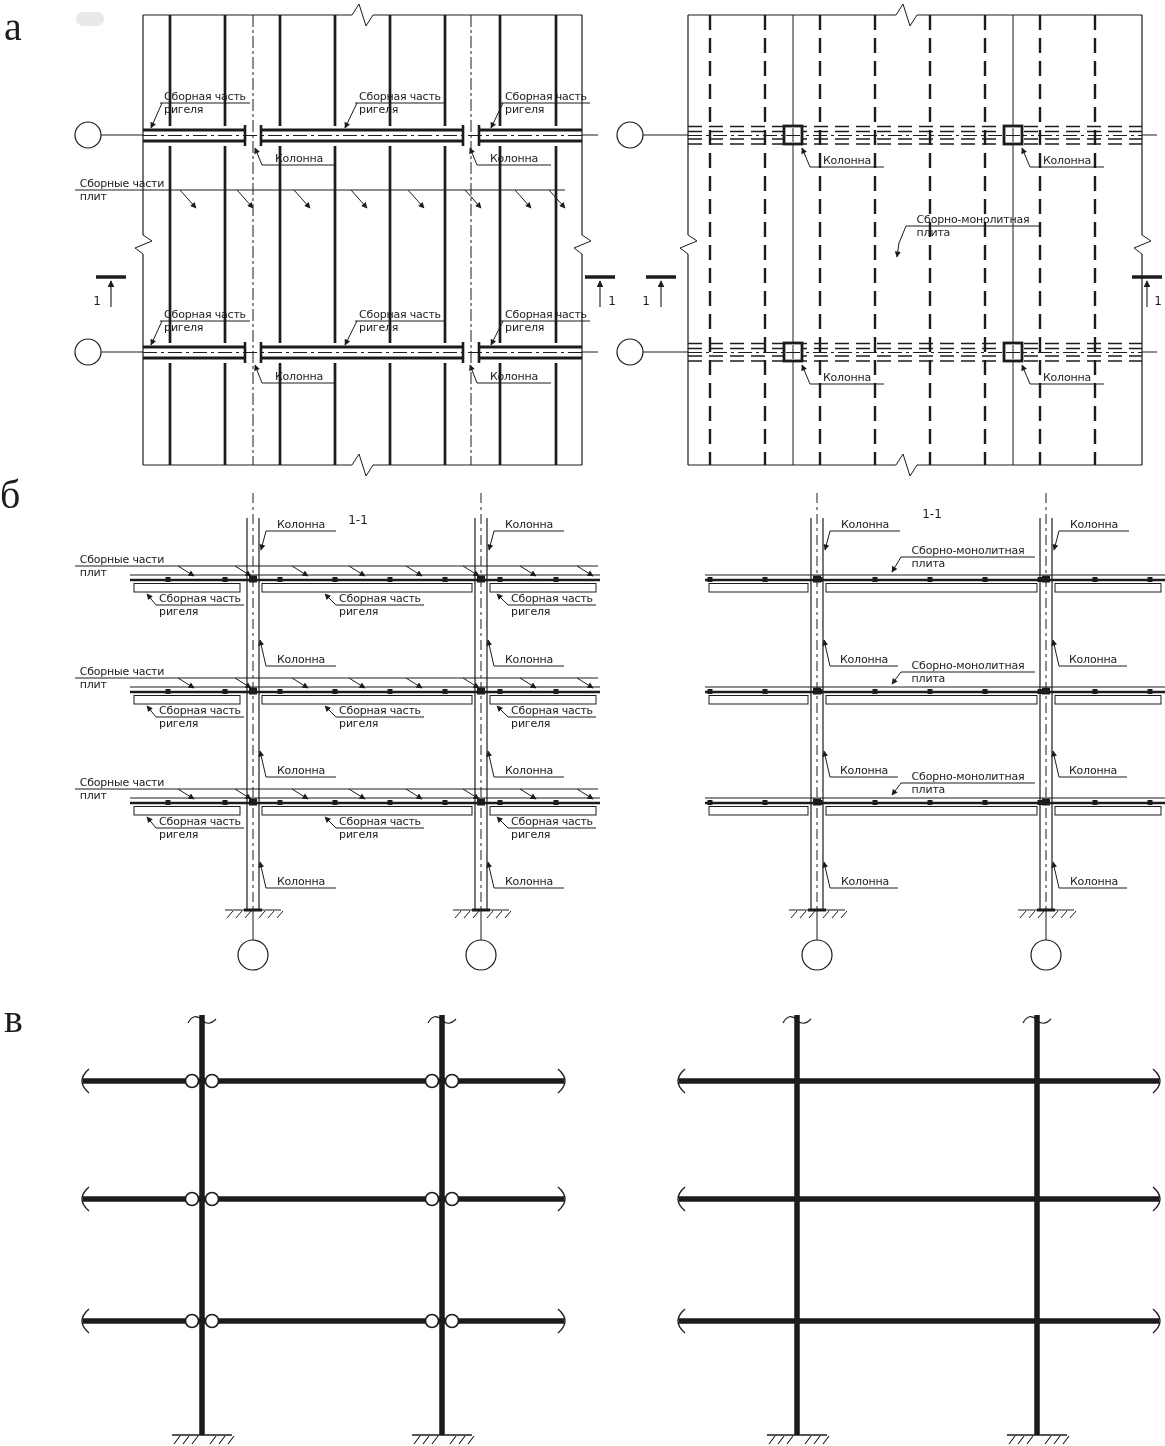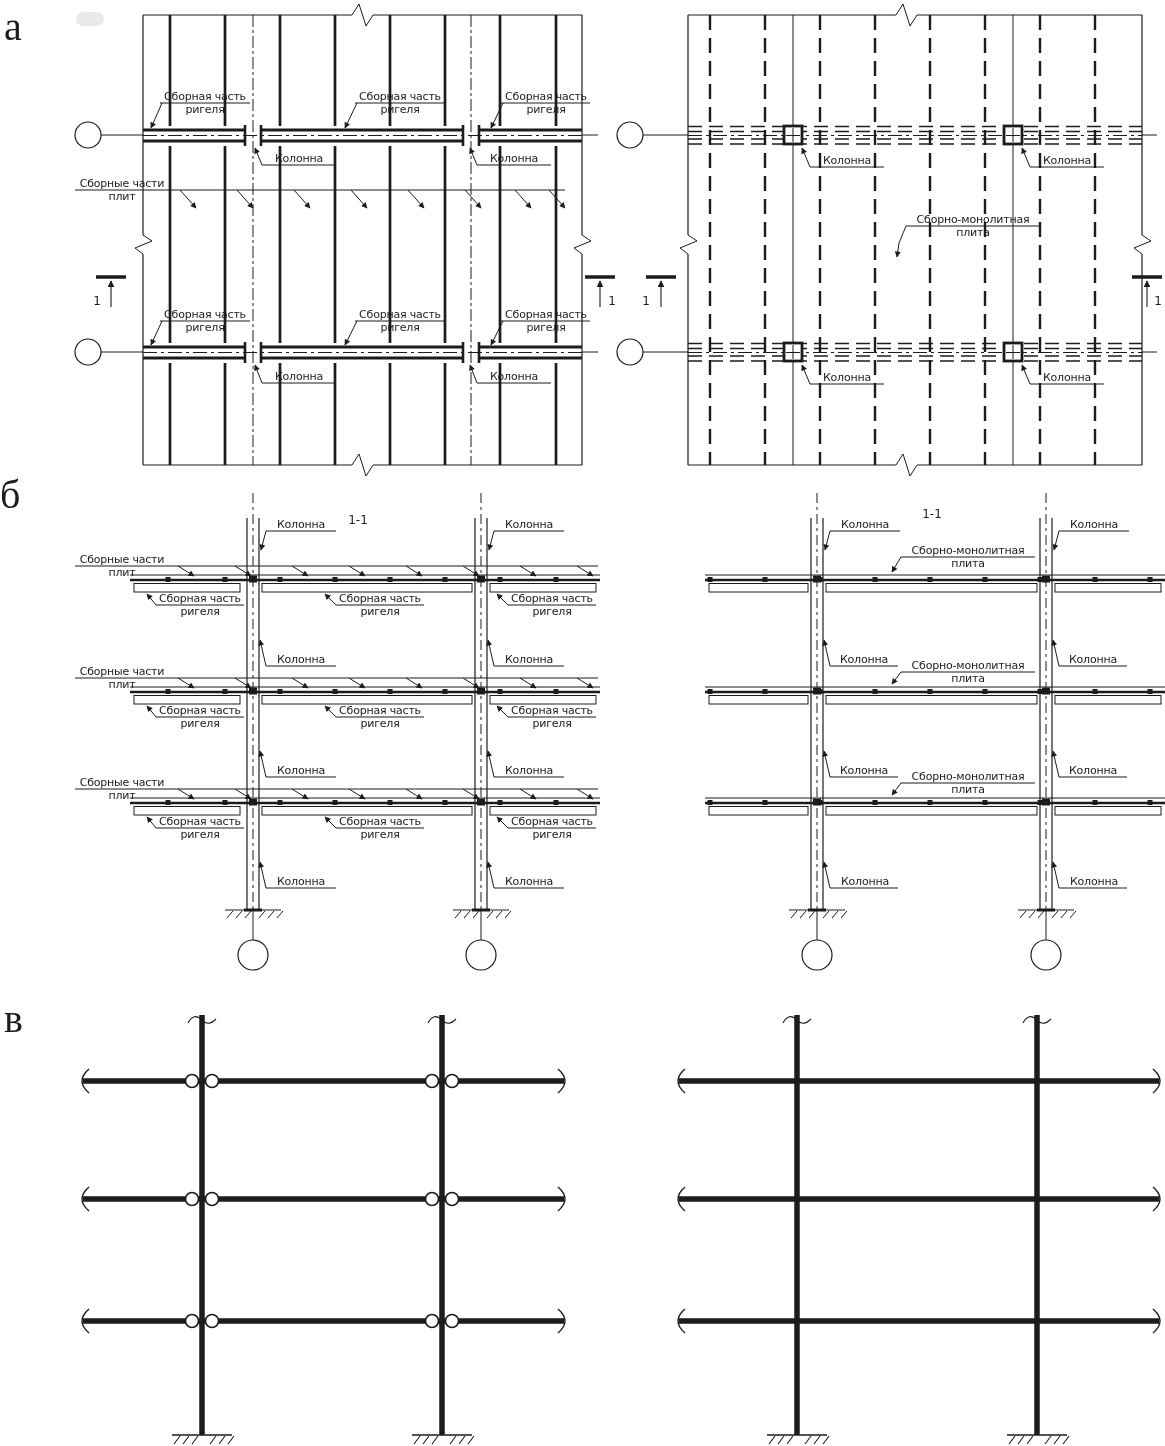--- a/index.html
+++ b/index.html
@@ -2,21 +2,21 @@
 <html style="--ink: #1c1c1c; --paper: #ffffff;"><head>
 <meta charset="utf-8">
 <style>
   :root{ --ink:#1c1c1c; --paper:#ffffff; }
   html,body{margin:0;padding:0;background:var(--paper);}
   .stage{position:relative;width:1165px;height:1446px;background:var(--paper);
          font-family:"DejaVu Sans",sans-serif;color:var(--ink);overflow:hidden;}
   .stage svg{position:absolute;left:0;top:0;stroke:var(--ink);fill:none;}
   .stage svg .f{fill:var(--ink);stroke:none;}
   .stage svg .wf{fill:var(--paper);}
-  .lb{position:absolute;transform:translateX(-50%);text-align:center;
+  .lb{position:absolute;transform:translateX(-50%);
       font-size:11px;line-height:13px;white-space:nowrap;letter-spacing:-0.2px;}
   .lb span{display:block;}
   .num{position:absolute;transform:translateX(-50%);font-size:12px;line-height:13px;}
   .big{position:absolute;font-family:"Liberation Serif",serif;font-size:40px;line-height:42px;}
   .artifact{position:absolute;left:76px;top:12px;width:28px;height:14px;border-radius:7px;background:#e9e9e9;}
 </style>
 </head>
 <body>
 
 <div class="stage">

